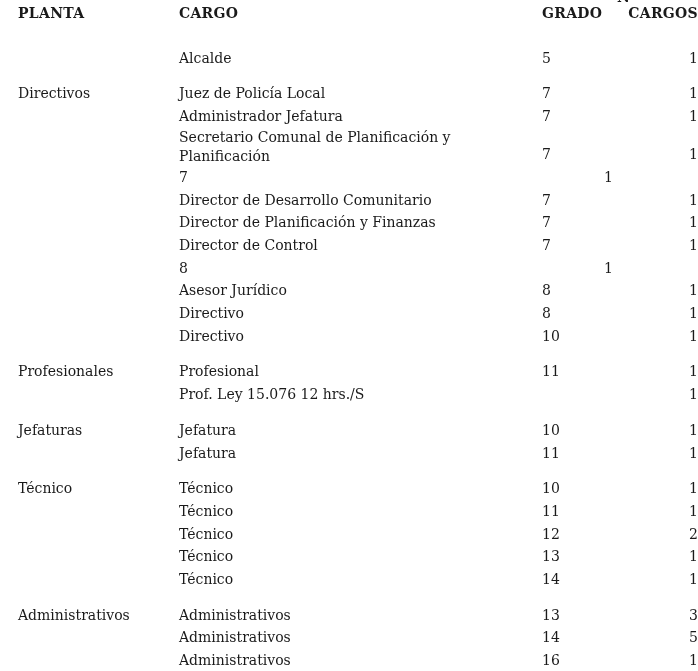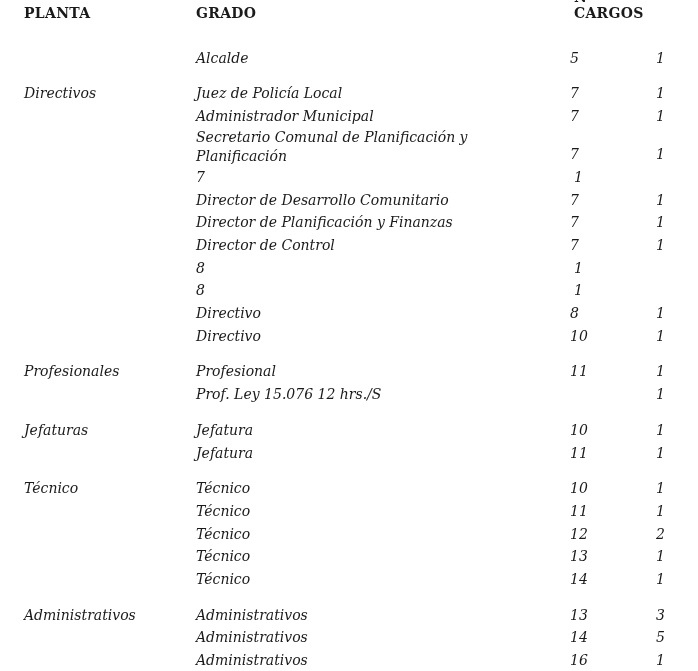--- a/index.html
+++ b/index.html
@@ -12,45 +12,45 @@
     font-family: "DejaVu Serif", "Liberation Serif", serif;
     font-size: 14px;
     color: #1a1a1a;
     box-sizing: border-box;
     padding-top: 2px;
   }
   .grid-row {
     display: grid;
     grid-template-columns: 161px 363px 71px auto;
     align-items: end;
-    padding-left: 24px;
-    gap: 11px;
+    padding-left: 18px;
   }
   .grid-row .cell { line-height: 22.7px; white-space: nowrap; }
-  .cell.cargos { padding-left: 4px; }
+  .cell.cargos { padding-left: 4px; text-align: right; }
   .header-row .cell { font-weight: bold; letter-spacing: 0.3px; }
   .header-row .cell.cargos { position: relative; }
   .cargos-top-clip {
     position: absolute;
     left: 4px;
     top: -12px;
     font-weight: bold;
     line-height: 14px;
   }
   .table-body { margin-top: 22px; }
-  .table-group { margin-top: 13px; font-style: italic; }
+  .table-group { margin-top: 13px; }
   .table-group:first-child { margin-top: 0; }
   .cargo-line { line-height: 19px; white-space: nowrap; }
 </style>
 </head>
 <body>
 
 <div class="page">
   <div class="grid-row header-row">
     <div class="cell">PLANTA</div>
+    <div class="cell">CARGO</div>
     <div class="cell">GRADO</div>
     <div class="cell cargos">
       <span class="cargos-top-clip">Nº</span>
       <span>CARGOS</span>
     </div>
   </div>
 
   <div class="table-body">
       <div class="table-group">
         <div class="grid-row data-row">
@@ -62,21 +62,21 @@
       </div>
       <div class="table-group">
         <div class="grid-row data-row">
           <div class="cell planta">Directivos</div>
           <div class="cell cargo">Juez de Policía Local</div>
           <div class="cell grado">7</div>
           <div class="cell cargos">1</div>
         </div>
         <div class="grid-row data-row">
           <div class="cell planta"></div>
-          <div class="cell cargo">Administrador Municipal</div>
+          <div class="cell cargo">Administrador Jefatura</div>
           <div class="cell grado">7</div>
           <div class="cell cargos">1</div>
         </div>
         <div class="grid-row data-row">
           <div class="cell planta"></div>
           <div class="cell cargo">
             <div class="cargo-line">Secretario Comunal de Planificación y</div>
             <div class="cargo-line">Planificación</div>
           </div>
           <div class="cell grado">7</div>
@@ -105,20 +105,21 @@
           <div class="cell grado">7</div>
           <div class="cell cargos">1</div>
         </div>
         <div class="grid-row data-row">
           <div class="cell planta"></div>
           <div class="cell grado">8</div>
           <div class="cell cargos">1</div>
         </div>
         <div class="grid-row data-row">
           <div class="cell planta"></div>
+          <div class="cell cargo">Asesor Jurídico</div>
           <div class="cell grado">8</div>
           <div class="cell cargos">1</div>
         </div>
         <div class="grid-row data-row">
           <div class="cell planta"></div>
           <div class="cell cargo">Directivo</div>
           <div class="cell grado">8</div>
           <div class="cell cargos">1</div>
         </div>
         <div class="grid-row data-row">

